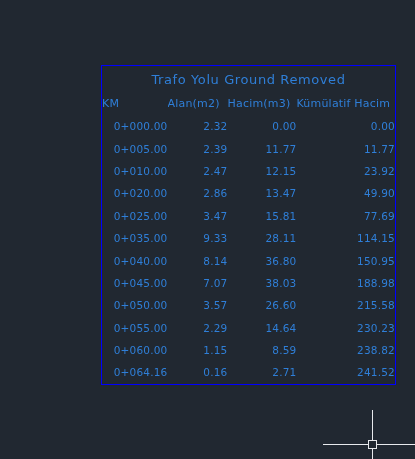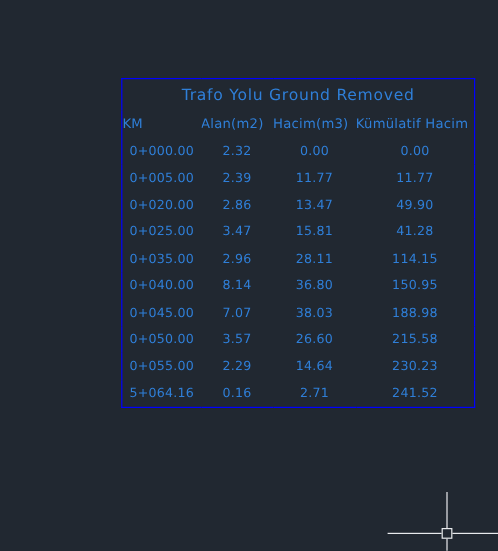--- a/index.html
+++ b/index.html
@@ -70,21 +70,21 @@
     letter-spacing: 0.2px;
     white-space: nowrap;
     overflow: hidden;
   }
   .tbl-head-cell.last { border-right: 0; }
 
   
   .tbl-cell {
     height: 22.4px;
     vertical-align: middle;
-    text-align: center;
+    text-align: right;
     color: #2f7fd8;
     font-size: 10.5px;
     padding-left: 5px;
     border-bottom: 1px solid #ff0000;
     border-right: 1px solid #ff0000;
     letter-spacing: 0.2px;
     white-space: nowrap;
     overflow: hidden;
   }
   .tbl-cell.last { border-right: 0; }
@@ -162,34 +162,40 @@
           <td class="tbl-cell">0.00</td>
           <td class="tbl-cell last">0.00</td>
         </tr>
         <tr>
           <td class="tbl-cell">0+005.00</td>
           <td class="tbl-cell">2.39</td>
           <td class="tbl-cell">11.77</td>
           <td class="tbl-cell last">11.77</td>
         </tr>
         <tr>
+          <td class="tbl-cell">0+010.00</td>
+          <td class="tbl-cell">2.47</td>
+          <td class="tbl-cell">12.15</td>
+          <td class="tbl-cell last">23.92</td>
+        </tr>
+        <tr>
           <td class="tbl-cell">0+020.00</td>
           <td class="tbl-cell">2.86</td>
           <td class="tbl-cell">13.47</td>
           <td class="tbl-cell last">49.90</td>
         </tr>
         <tr>
           <td class="tbl-cell">0+025.00</td>
           <td class="tbl-cell">3.47</td>
           <td class="tbl-cell">15.81</td>
-          <td class="tbl-cell last">41.28</td>
+          <td class="tbl-cell last">77.69</td>
         </tr>
         <tr>
           <td class="tbl-cell">0+035.00</td>
-          <td class="tbl-cell">2.96</td>
+          <td class="tbl-cell">9.33</td>
           <td class="tbl-cell">28.11</td>
           <td class="tbl-cell last">114.15</td>
         </tr>
         <tr>
           <td class="tbl-cell">0+040.00</td>
           <td class="tbl-cell">8.14</td>
           <td class="tbl-cell">36.80</td>
           <td class="tbl-cell last">150.95</td>
         </tr>
         <tr>
@@ -203,22 +209,28 @@
           <td class="tbl-cell">3.57</td>
           <td class="tbl-cell">26.60</td>
           <td class="tbl-cell last">215.58</td>
         </tr>
         <tr>
           <td class="tbl-cell">0+055.00</td>
           <td class="tbl-cell">2.29</td>
           <td class="tbl-cell">14.64</td>
           <td class="tbl-cell last">230.23</td>
         </tr>
+        <tr>
+          <td class="tbl-cell">0+060.00</td>
+          <td class="tbl-cell">1.15</td>
+          <td class="tbl-cell">8.59</td>
+          <td class="tbl-cell last">238.82</td>
+        </tr>
         <tr class="last-row">
-          <td class="tbl-cell">5+064.16</td>
+          <td class="tbl-cell">0+064.16</td>
           <td class="tbl-cell">0.16</td>
           <td class="tbl-cell">2.71</td>
           <td class="tbl-cell last">241.52</td>
         </tr>
       </tbody>
   </table>
 
   <div id="crosshair">
     <div class="ch-h"></div>
     <div class="ch-v"></div>

